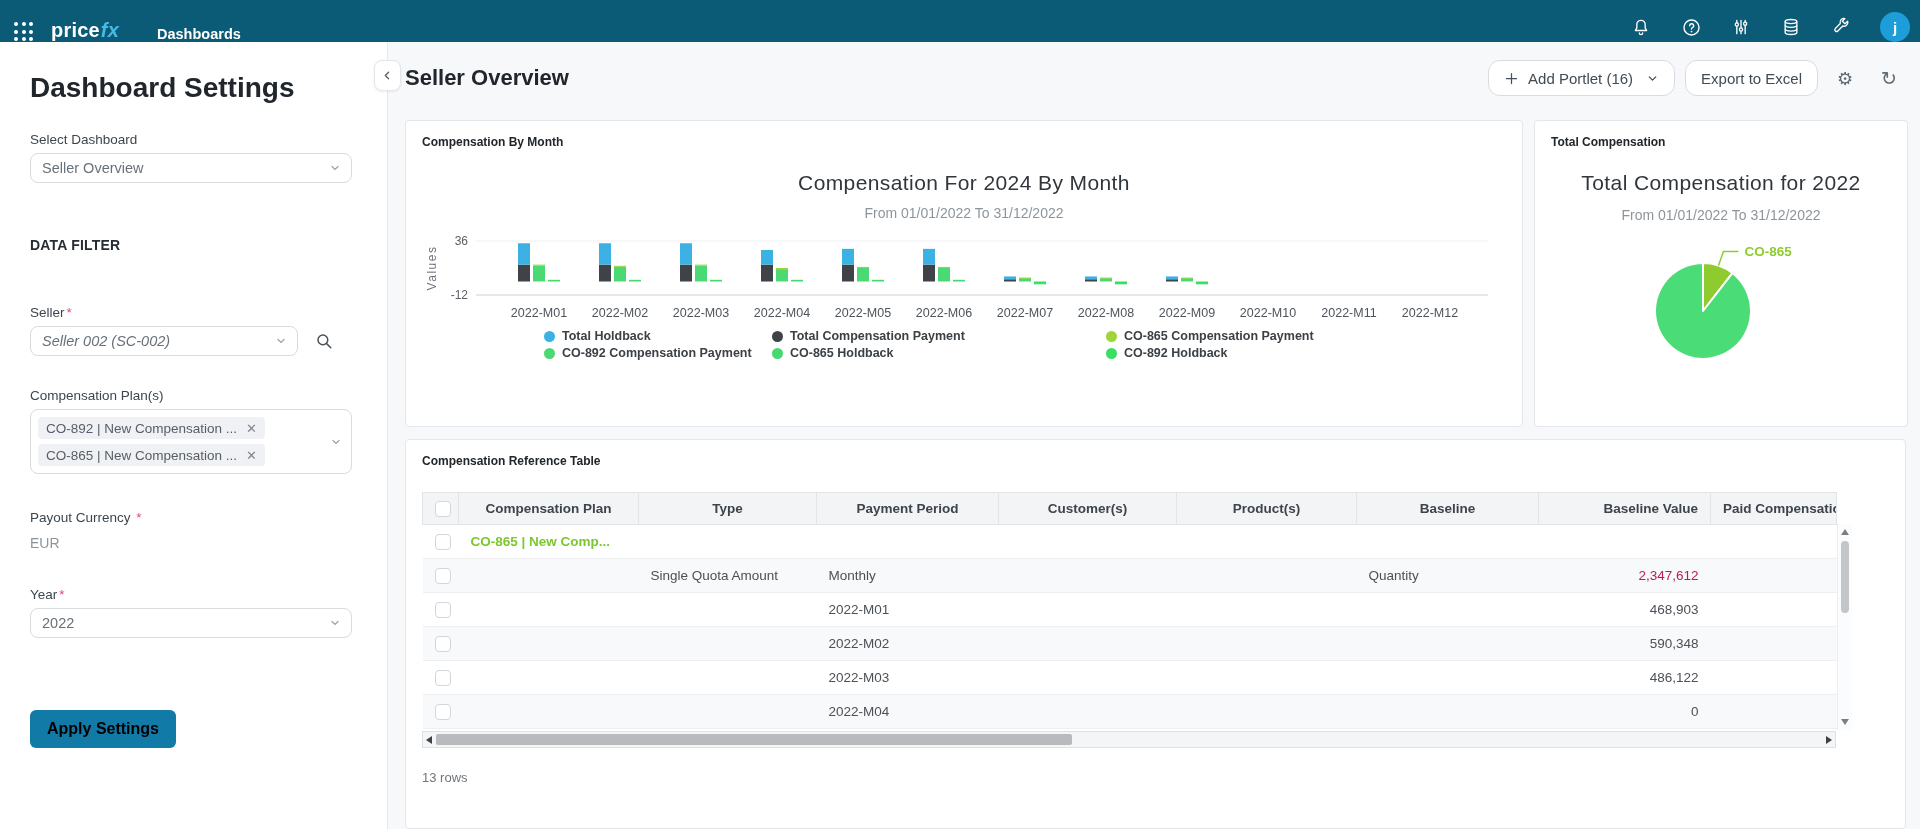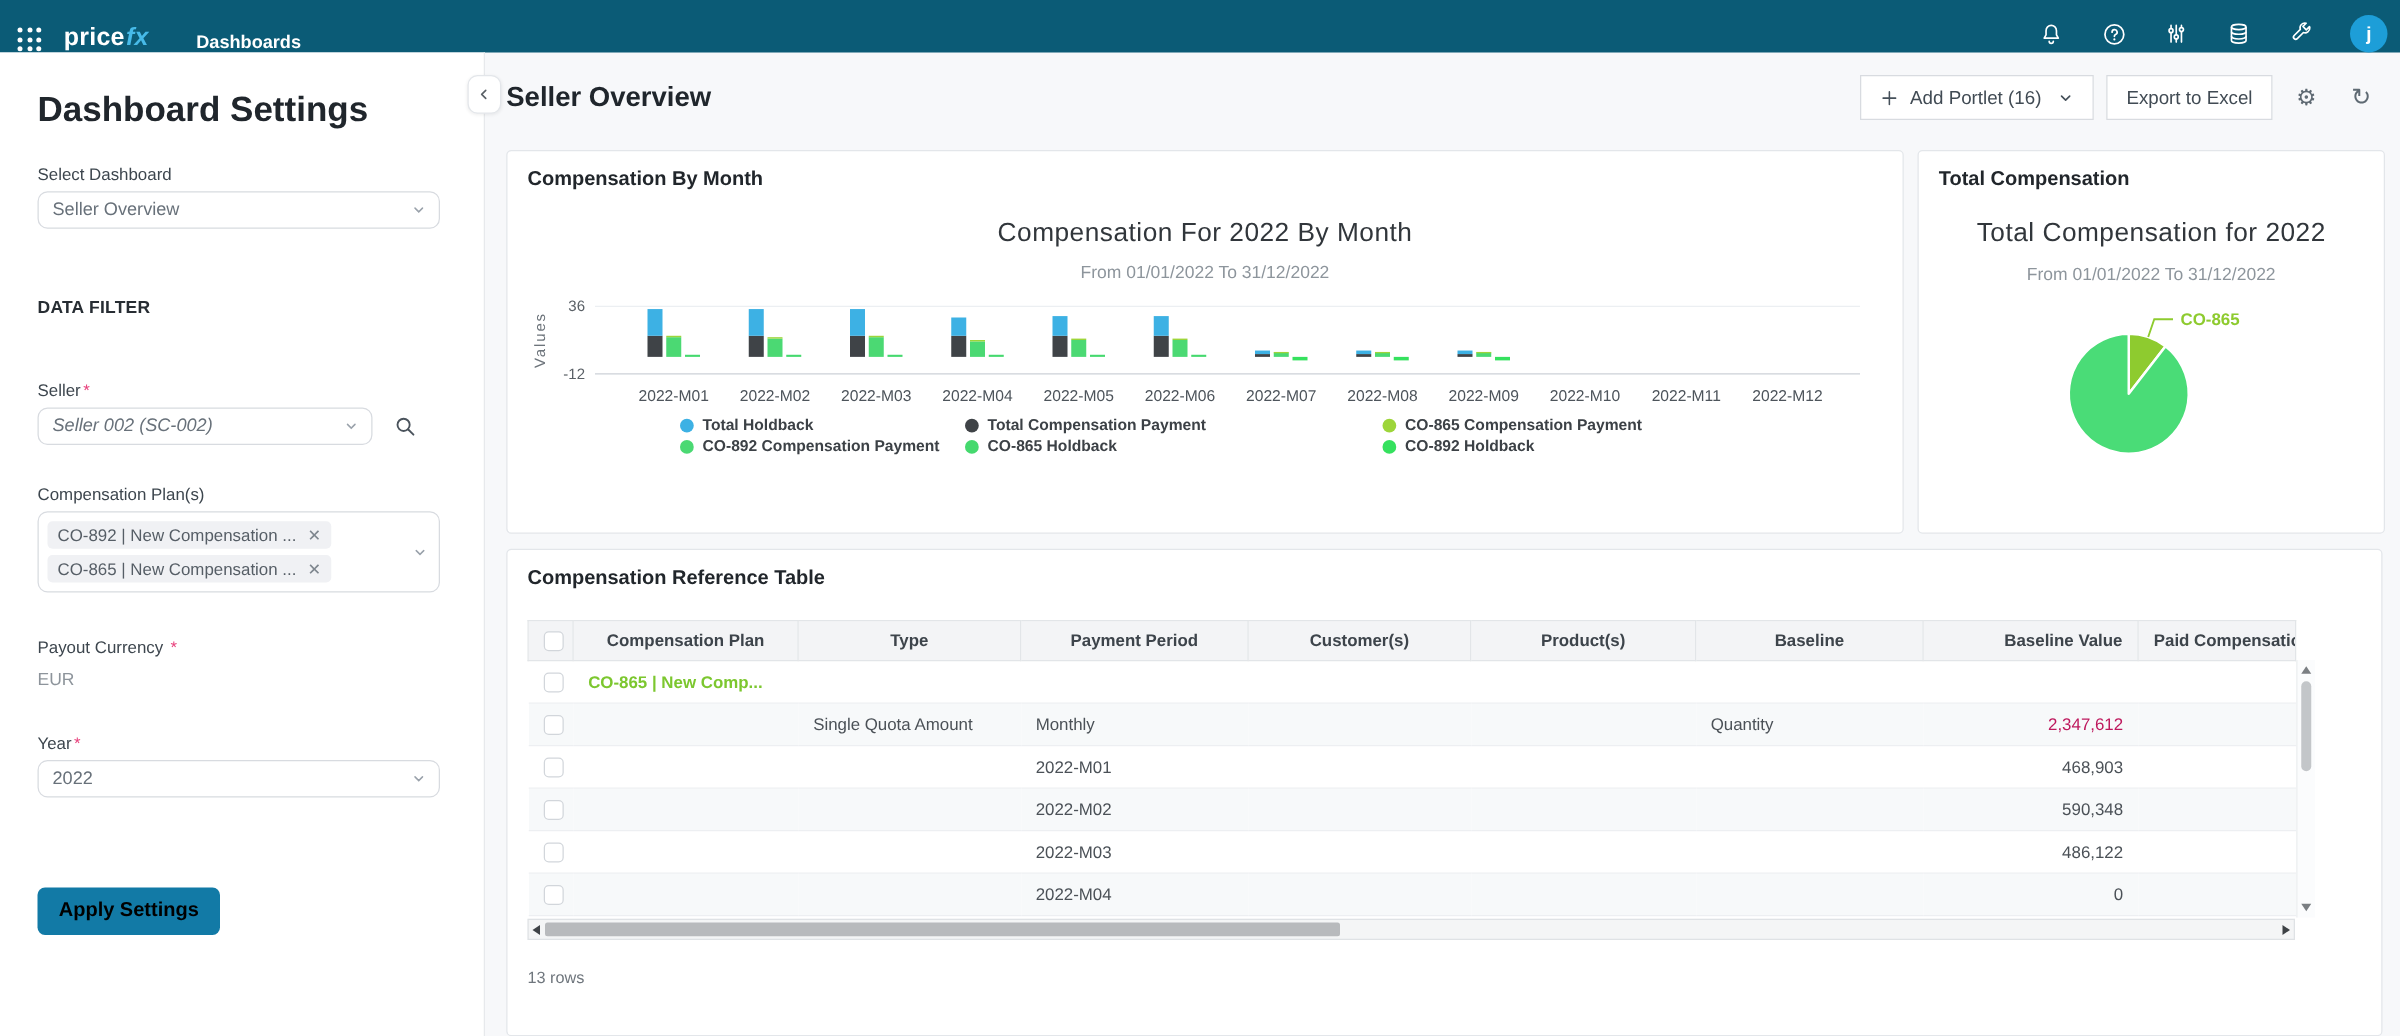--- a/index.html
+++ b/index.html
@@ -33,29 +33,29 @@
   .tag .x { margin-left:9px; color:#7e868e; font-size:13px; cursor:pointer; }
   .multi .chev { position:absolute; right:9px; top:26px; }
   .static-val { font-size:14px; color:#8d949b; }
   .apply-btn { background:#127aa6; color:#000000; border:none; border-radius:6px; padding:10px 17px; font-size:16px; font-weight:600; font-family:"Liberation Sans",sans-serif; cursor:pointer; }
   .collapse-btn { position:absolute; left:374px; top:18px; width:27px; height:31px; background:#fff; border:1px solid #e3e6ea; border-radius:8px; display:flex; align-items:center; justify-content:center; z-index:9; cursor:pointer; box-shadow:0 1px 3px rgba(0,0,0,.07); color:#5a6066; }
   
   .main { flex:1; padding:16px 14px 0 17px; overflow:hidden; }
   .main-header { display:flex; align-items:center; justify-content:space-between; height:40px; margin-bottom:22px; }
   .page-title { font-size:22px; font-weight:700; color:#20262c; }
   .hdr-right { display:flex; align-items:center; gap:10px; }
-  .btn { height:36px; border:1px solid #d8dbe0; border-radius:0; background:#fff; display:flex; align-items:center; gap:9px; padding:0 15px; font-size:15px; color:#414b54; font-family:"Liberation Sans",sans-serif; cursor:pointer; }
+  .btn { height:36px; border:1px solid #d8dbe0; border-radius:12px; background:#fff; display:flex; align-items:center; gap:9px; padding:0 15px; font-size:15px; color:#414b54; font-family:"Liberation Sans",sans-serif; cursor:pointer; }
   .icon-btn { width:34px; height:36px; display:flex; align-items:center; justify-content:center; color:#5f6a73; cursor:pointer; background:none; border:none; }
   .glyph { font-family:"DejaVu Sans",sans-serif; font-size:18px; color:#5f6a73; }
   .portlet-row { display:flex; gap:11px; }
   .card { background:#fff; border:1px solid #e3e6ea; border-radius:4px; }
   .card-bar { flex:1; height:307px; padding:14px 16px; }
   .card-pie { width:374px; height:307px; padding:14px 16px; }
   .card-table { margin-top:12px; height:390px; padding:14px 16px; overflow:hidden; }
-  .portlet-title { font-size:16px; font-weight:700; color:#21262b; }
+  .portlet-title { font-size:12px; font-weight:700; color:#21262b; }
   .chart-title { text-align:center; font-size:21px; color:#31363b; font-weight:500; letter-spacing:.4px; margin-top:22px; }
   .chart-sub { text-align:center; font-size:14px; color:#8d959c; margin-top:10px; }
   .legend { display:grid; grid-template-columns:228px 334px auto; padding-left:122px; margin-top:4px; row-gap:3px; }
   .legend-item { display:flex; align-items:center; font-size:12.5px; font-weight:700; color:#3c4146; cursor:pointer; }
   .legend-item .dot { width:11px; height:11px; border-radius:50%; margin-right:7px; flex-shrink:0; }
   .pie-title { width:320px; margin:20px auto 0; line-height:1.32; }
   
   .table-flex { display:flex; margin-top:24px; align-items:flex-start; }
   table { border-collapse:collapse; table-layout:fixed; width:1414px; font-size:13.5px; }
   th { height:32px; background:#f3f4f6; border:1px solid #e2e5e8; border-left:none; font-weight:600; color:#3d444b; text-align:center; padding:0 12px; white-space:nowrap; overflow:hidden; }
@@ -230,21 +230,21 @@
         <button class="icon-btn">
             <span class="glyph" style="font-size:19px;">↻</span>
           </button>
       </div>
     </div>
 
     <div class="portlet-row">
 
       <div class="card card-bar">
         <div class="portlet-title">Compensation By Month</div>
-        <div class="chart-title">Compensation For 2022 By Month</div>
+        <div class="chart-title">Compensation For 2024 By Month</div>
         <div class="chart-sub">From 01/01/2022 To 31/12/2022</div>
         <svg id="barchart" width="1084" height="92" viewBox="0 0 1084 92" style="display:block; margin-top:12px;">
             <line x1="54" y1="8" x2="1066" y2="8" stroke="#eceff2" stroke-width="1"></line>
             <line x1="54" y1="62" x2="1066" y2="62" stroke="#ccd1d7" stroke-width="1"></line>
             <text x="46" y="12" text-anchor="end" font-size="12" fill="#5a6066">36</text>
             <text x="46" y="66" text-anchor="end" font-size="12" fill="#5a6066">-12</text>
             <text x="14" y="35" text-anchor="middle" font-size="12" fill="#6d747b" letter-spacing="1.5" transform="rotate(-90 14 35)">Values</text>
             <text x="117" y="84" text-anchor="middle" font-size="12.5" fill="#4d545b">2022-M01</text>
             <rect x="96" y="31.625" width="12" height="16.875" fill="#3f4347"></rect>
             <rect x="96" y="10.25" width="12" height="21.375" fill="#3db1e4"></rect>

